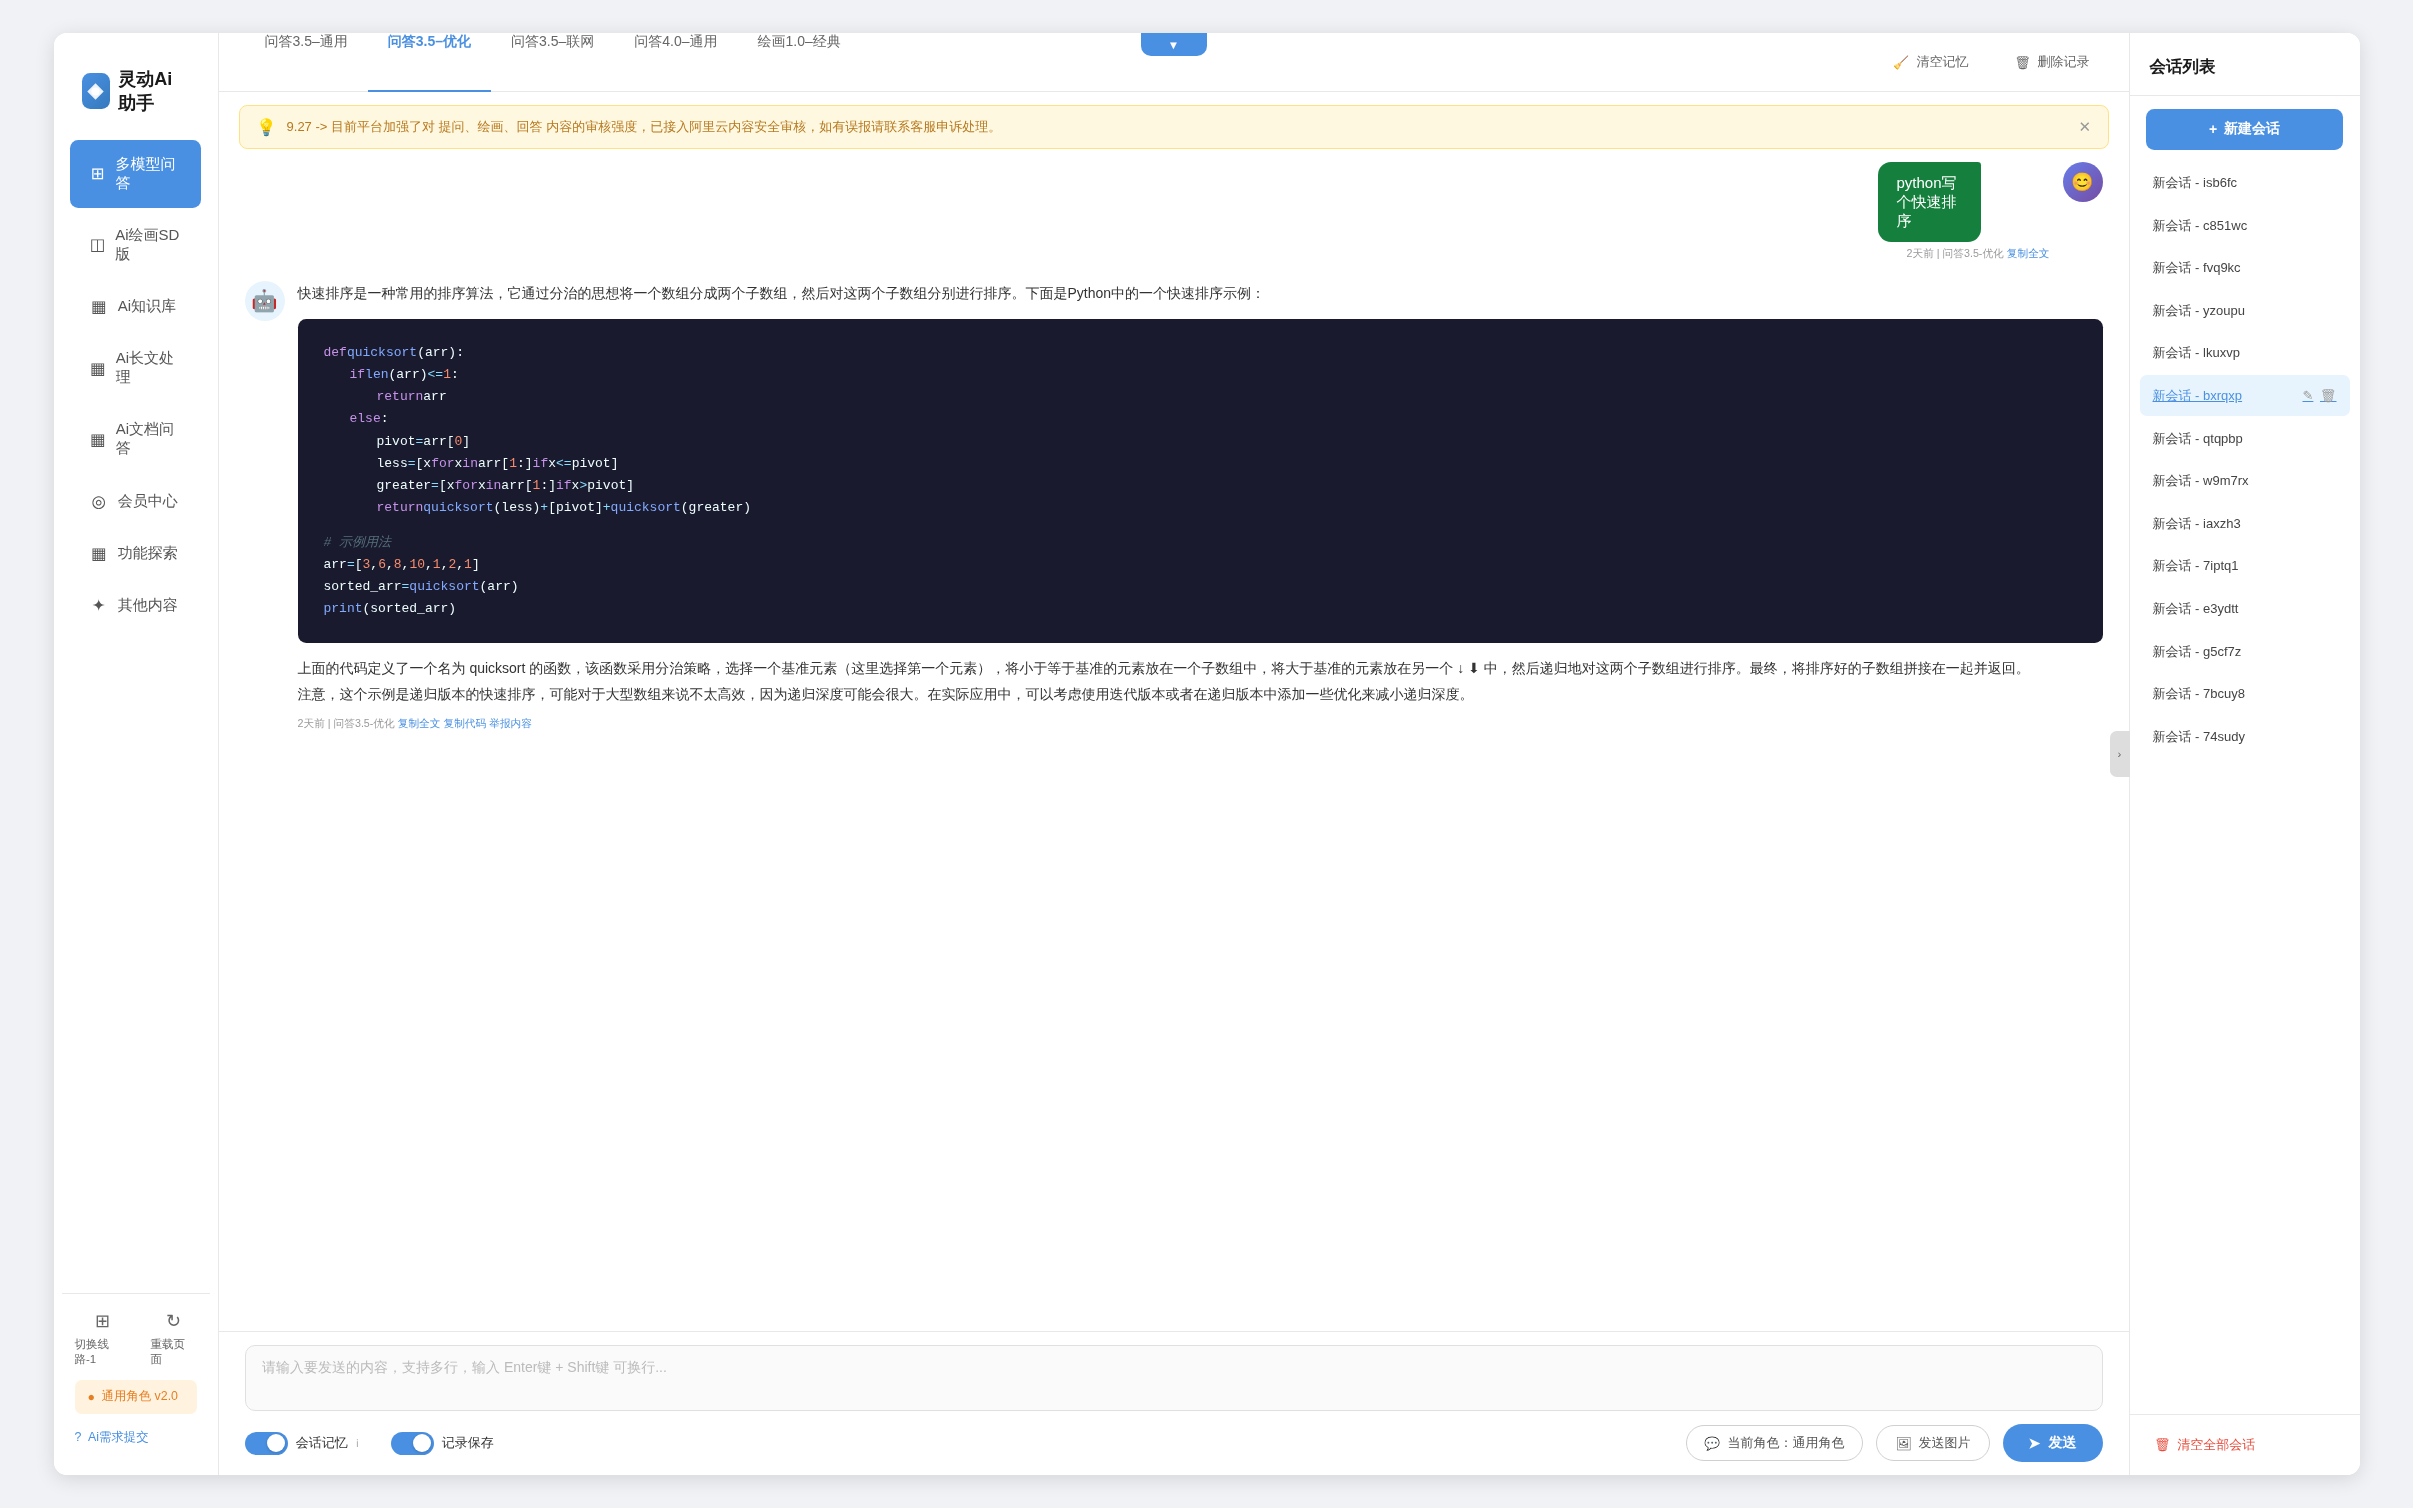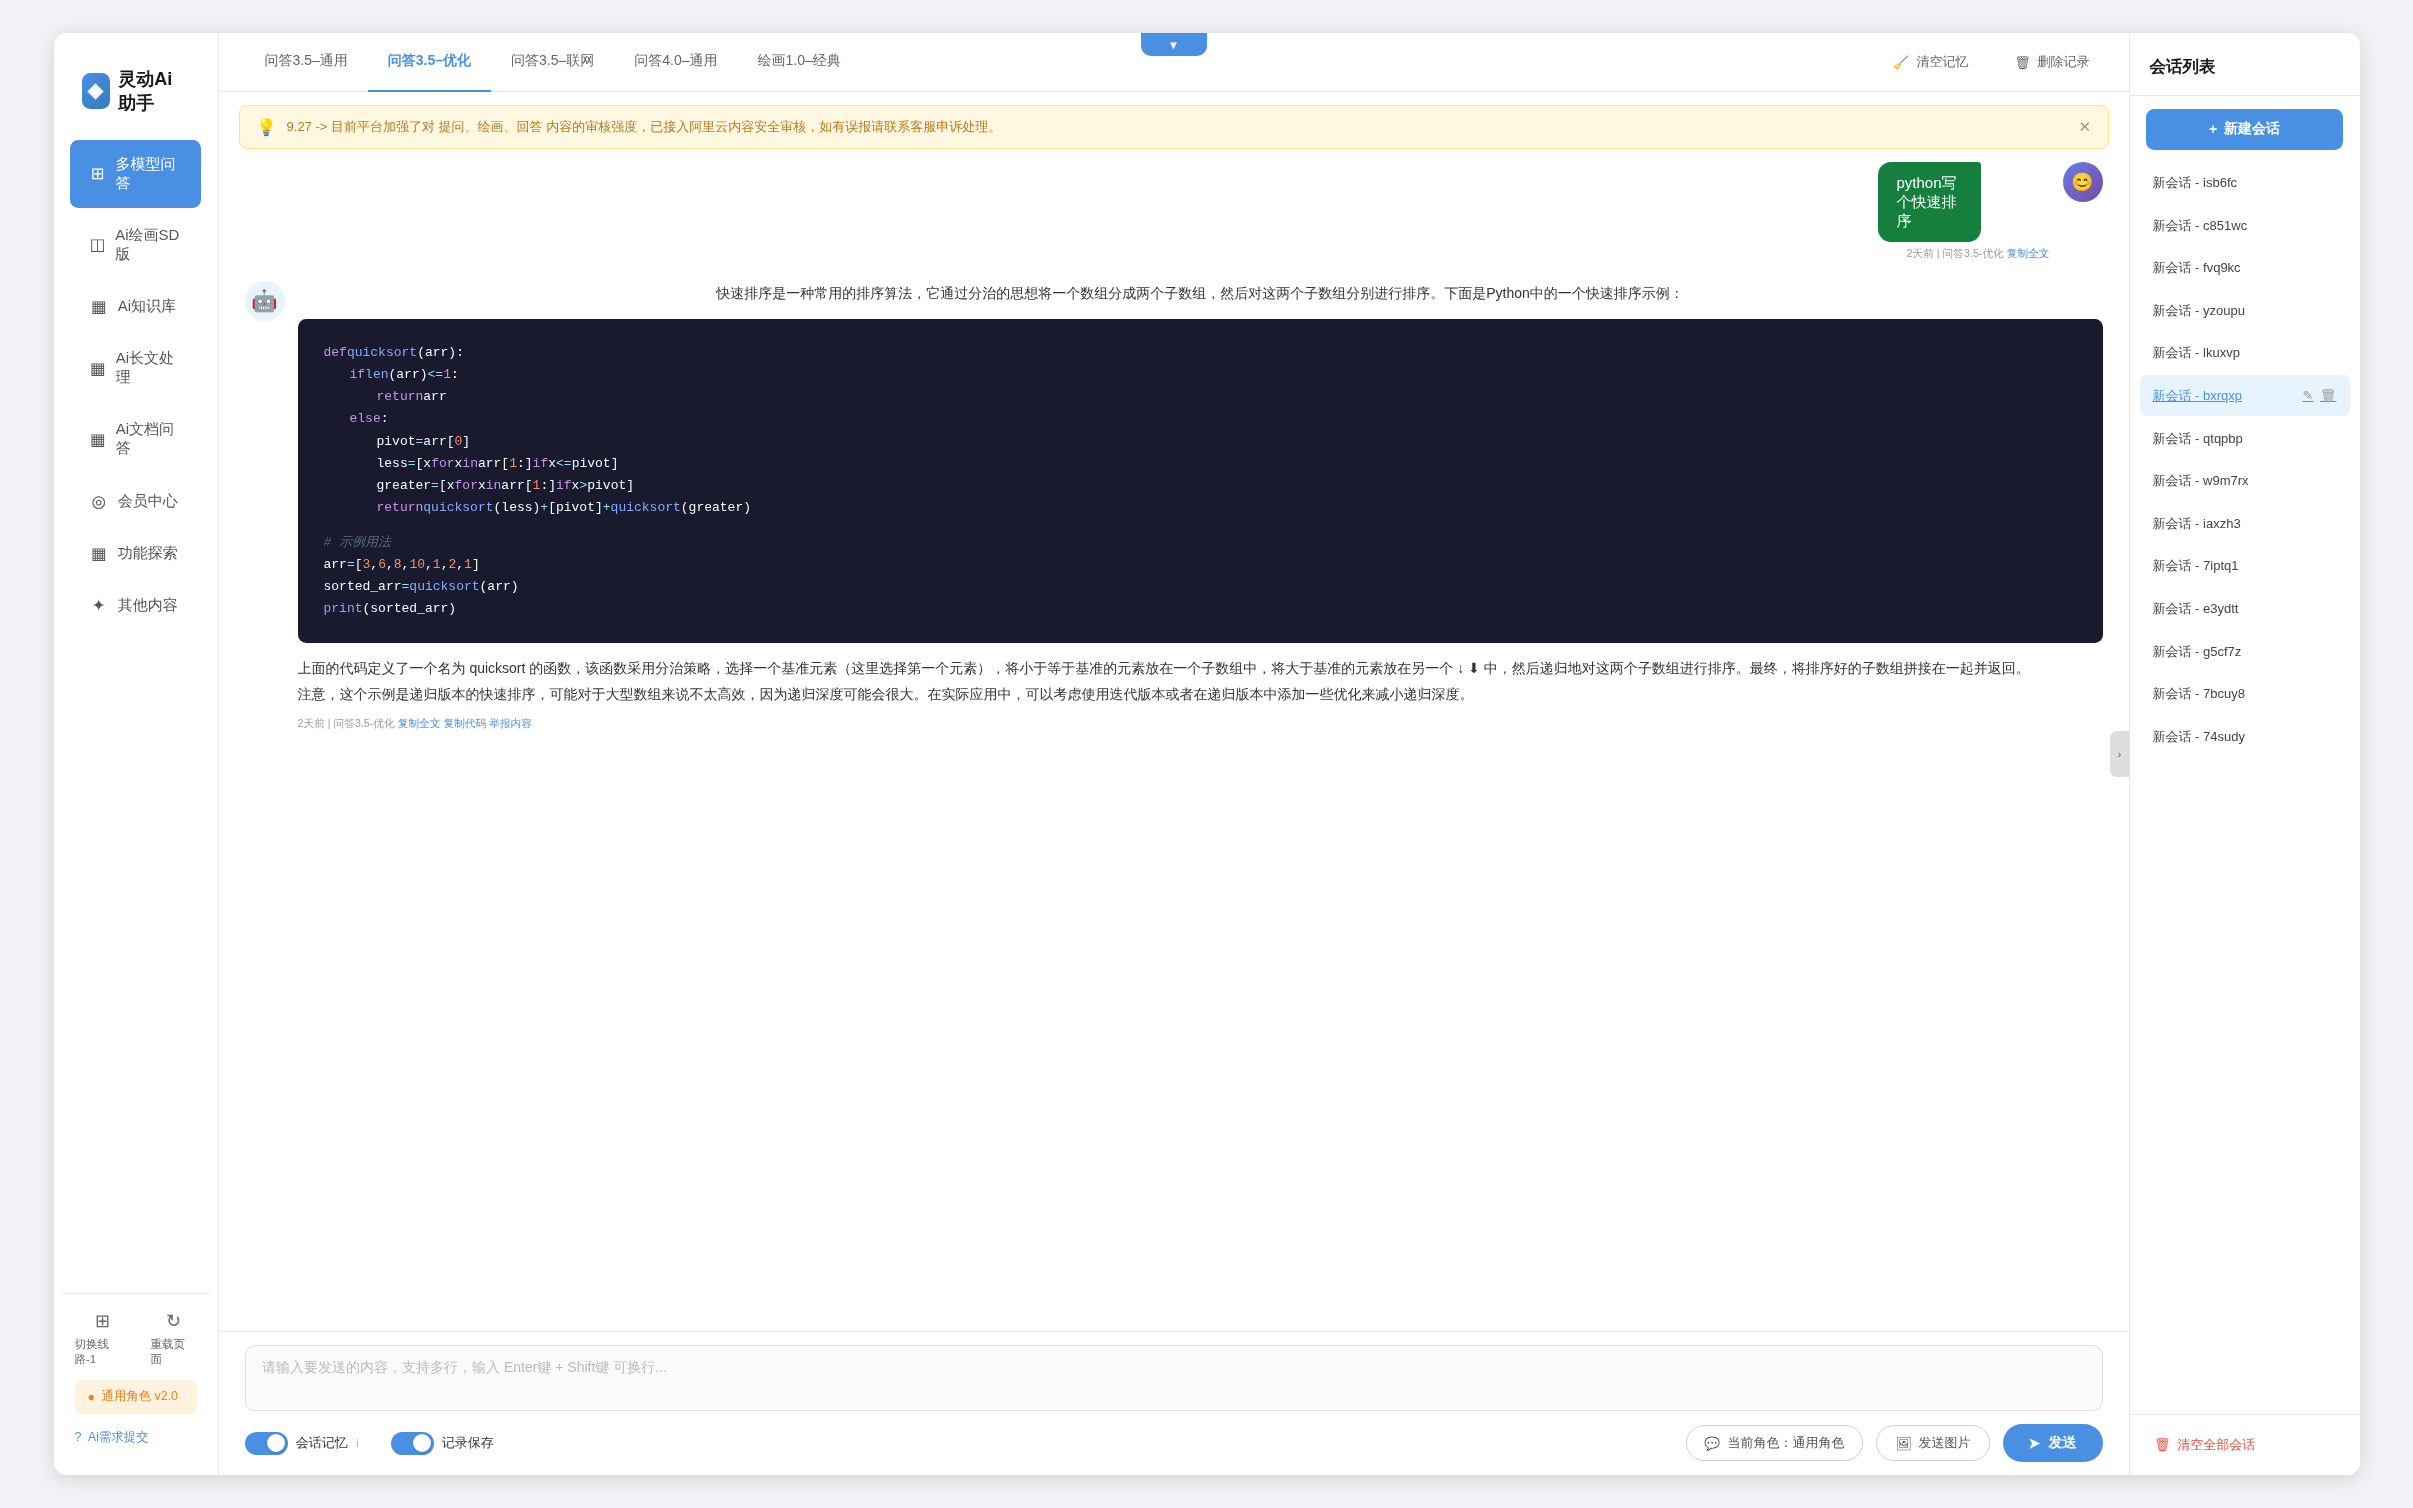--- a/index.html
+++ b/index.html
@@ -134,21 +134,21 @@
       align-items: center;
       padding: 0 26px;
       border-bottom: 0.8px solid #e8e8e8;
       height: 59px;
       gap: 0;
     }
     .tab-item {
       padding: 0 20px;
       height: 59px;
       display: flex;
-      align-items: center;
+      align-items: flex-start;
       font-size: 14px;
       color: #666;
       cursor: pointer;
       border-bottom: 2.5px solid transparent;
       white-space: nowrap;
     }
     .tab-item.active {
       color: #4a90e2;
       border-bottom-color: #4a90e2;
       font-weight: 600;
@@ -251,21 +251,20 @@
     }
     .ai-content {
       flex: 1;
       min-width: 0;
     }
     .ai-text {
       font-size: 14px;
       color: #333;
       line-height: 1.8;
       margin-bottom: 13px;
-      text-align: center;
     }
     
     .code-block {
       background: #1a1a2e;
       border-radius: 8.2px;
       padding: 23px 26px;
       font-family: 'Consolas', 'Monaco', 'Courier New', monospace;
       font-size: 13px;
       line-height: 1.7;
       overflow-x: auto;

